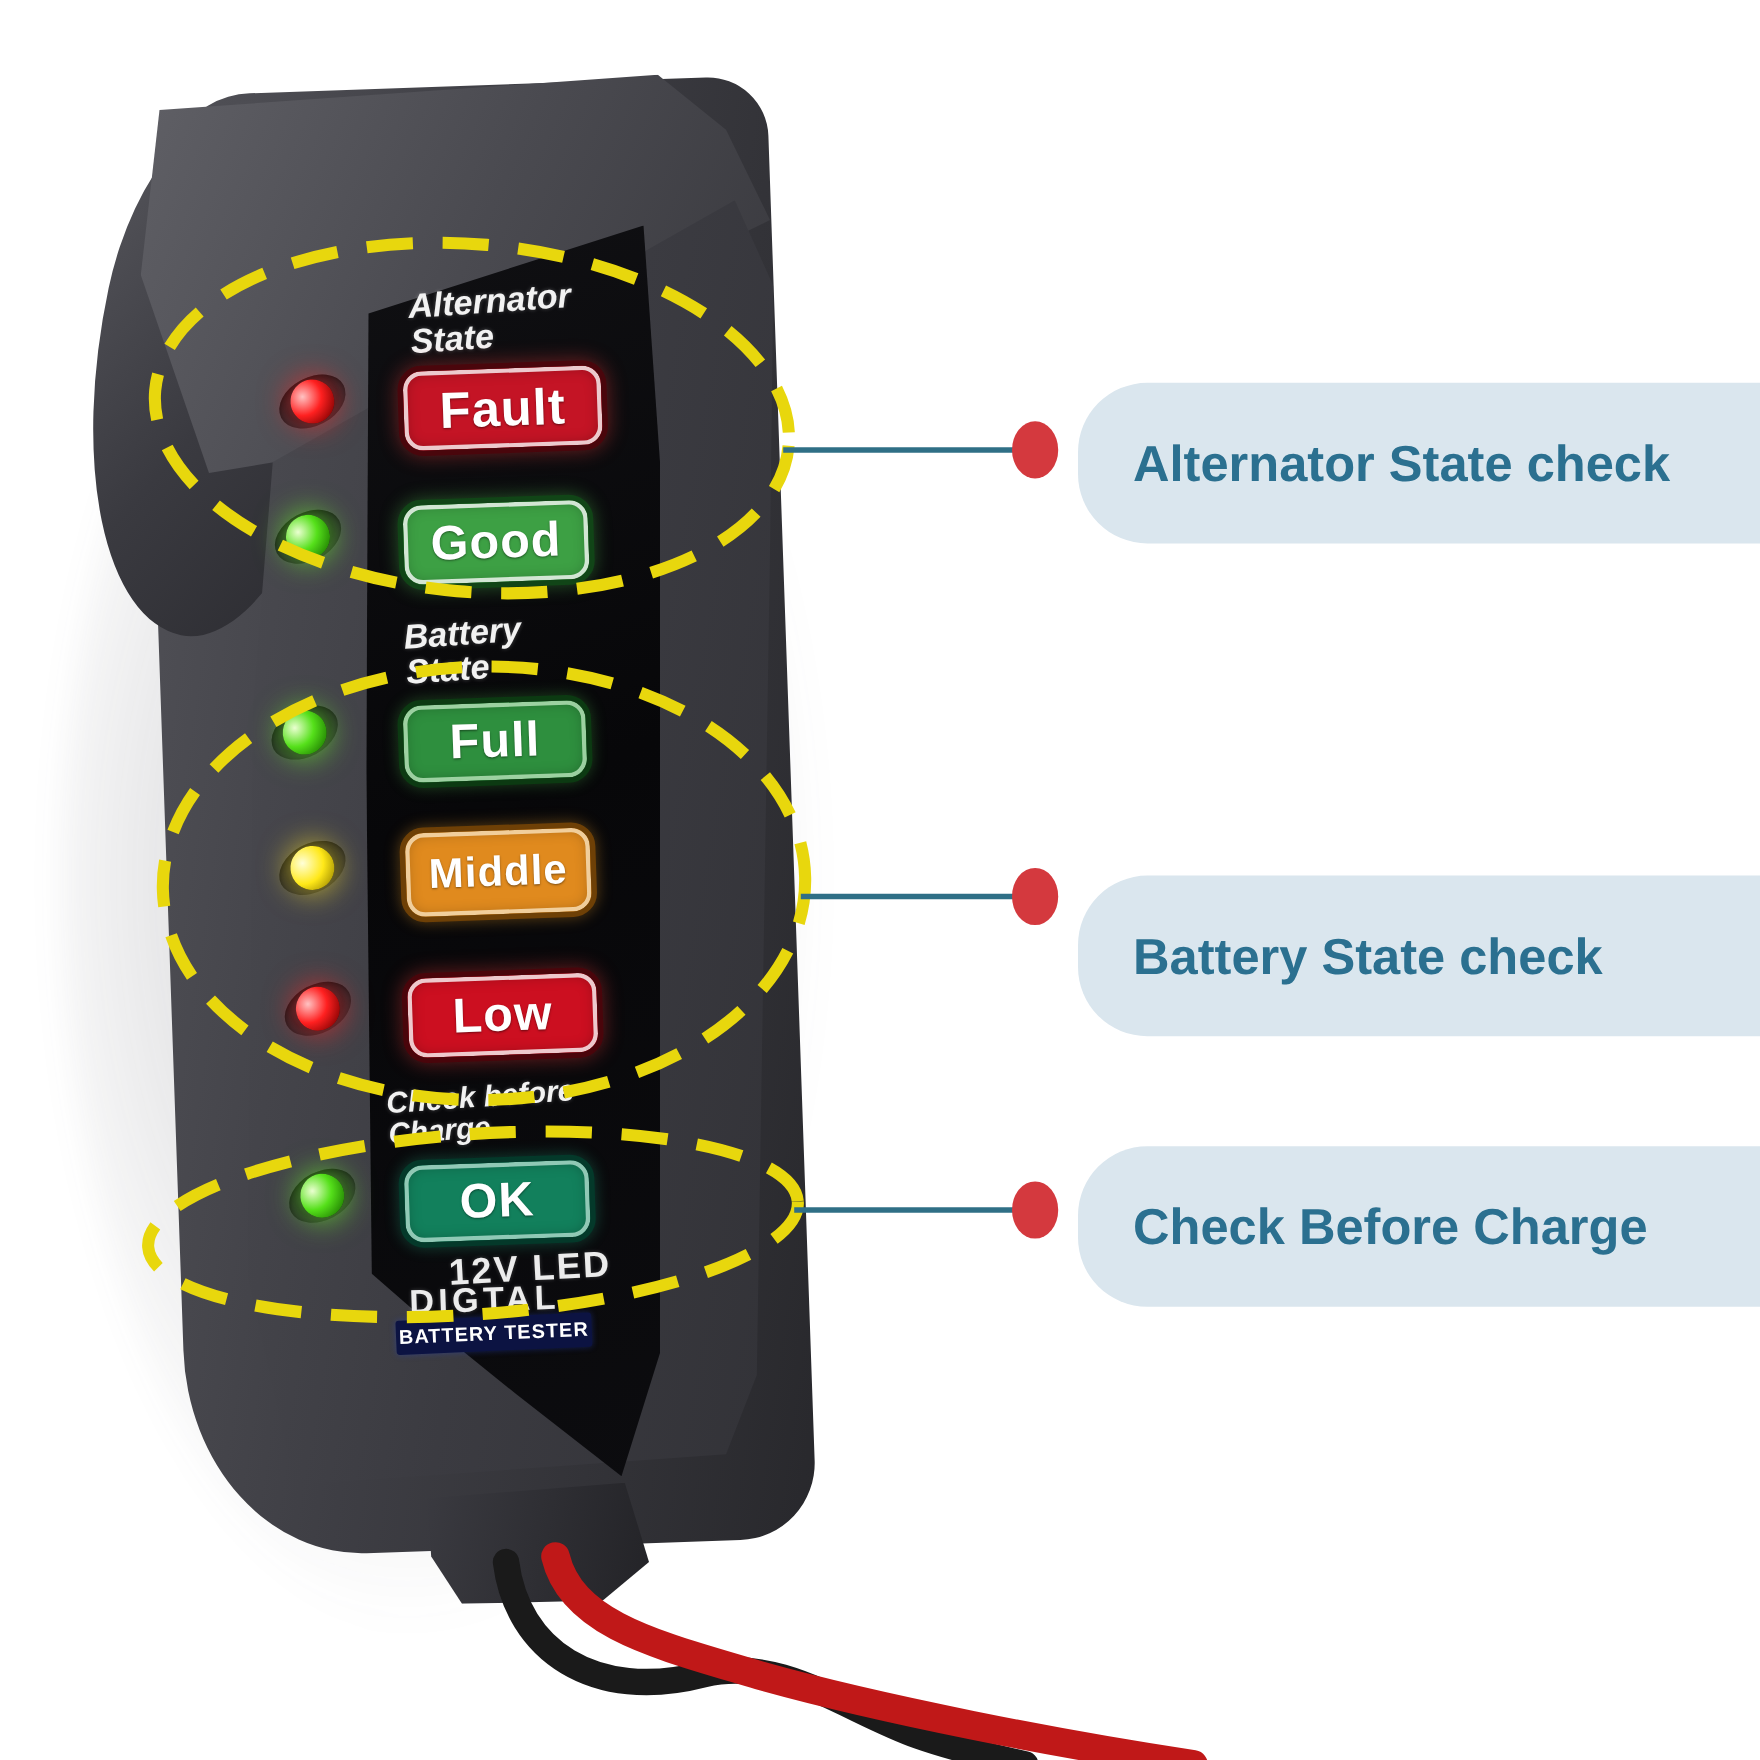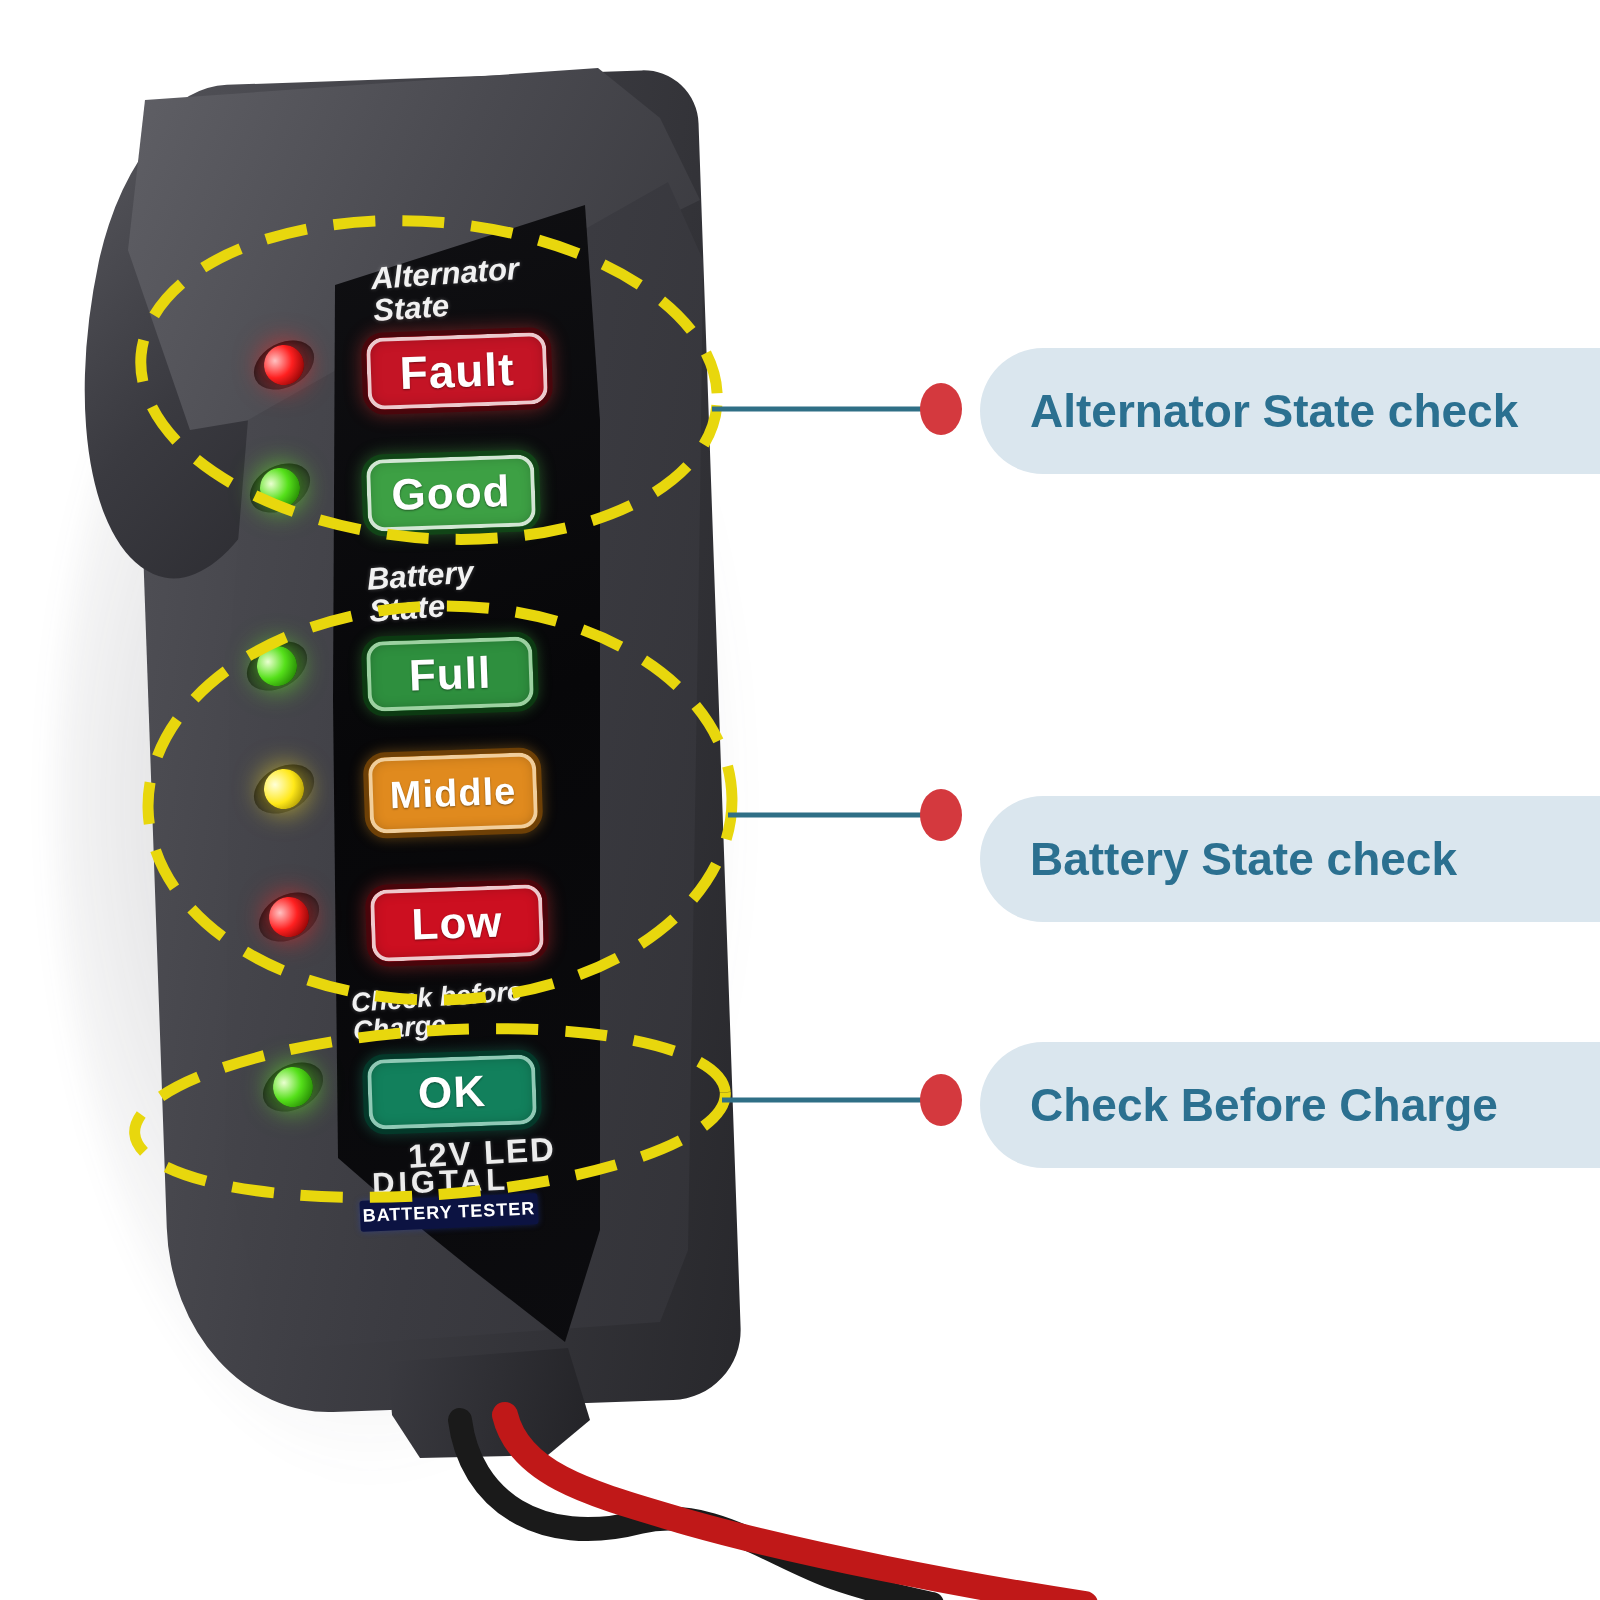--- a/index.html
+++ b/index.html
@@ -71,21 +71,21 @@
     transform:rotate(-28deg);box-shadow:inset 0 2px 6px rgba(0,0,0,.7);}
   .led-dome{position:absolute;left:12px;top:2px;width:40px;height:40px;border-radius:50%;}
   .led-red .led-dome{background:radial-gradient(circle at 35% 30%,#ffc2c2,#ff2020 45%,#7c0000 88%);
     box-shadow:0 0 24px 5px rgba(255,40,40,.55);}
   .led-green .led-dome{background:radial-gradient(circle at 35% 30%,#eaffd0,#55e01a 45%,#1d7a00 88%);
     box-shadow:0 0 24px 5px rgba(110,255,40,.55);}
   .led-yellow .led-dome{background:radial-gradient(circle at 35% 30%,#ffffd8,#ffe818 50%,#9a8700 90%);
     box-shadow:0 0 24px 5px rgba(255,230,40,.55);}
 
   
-  .pill{position:absolute;left:980px;width:620px;height:126px;background:#dae6ee;
+  .pill{position:absolute;left:980px;width:620px;height:146px;background:#dae6ee;
     border-radius:63px 0 0 63px;display:flex;align-items:center;}
   .pill-text{color:#2b7090;font-weight:bold;font-size:46px;padding-left:50px;white-space:nowrap;}
   .pill-1{top:348px;} .pill-2{top:796px;} .pill-3{top:1042px;text-align:right;}
 
   svg.overlay{position:absolute;left:0;top:0;z-index:6;pointer-events:none;}
 </style>
 </head>
 <body>
 
 <div class="canvas">

